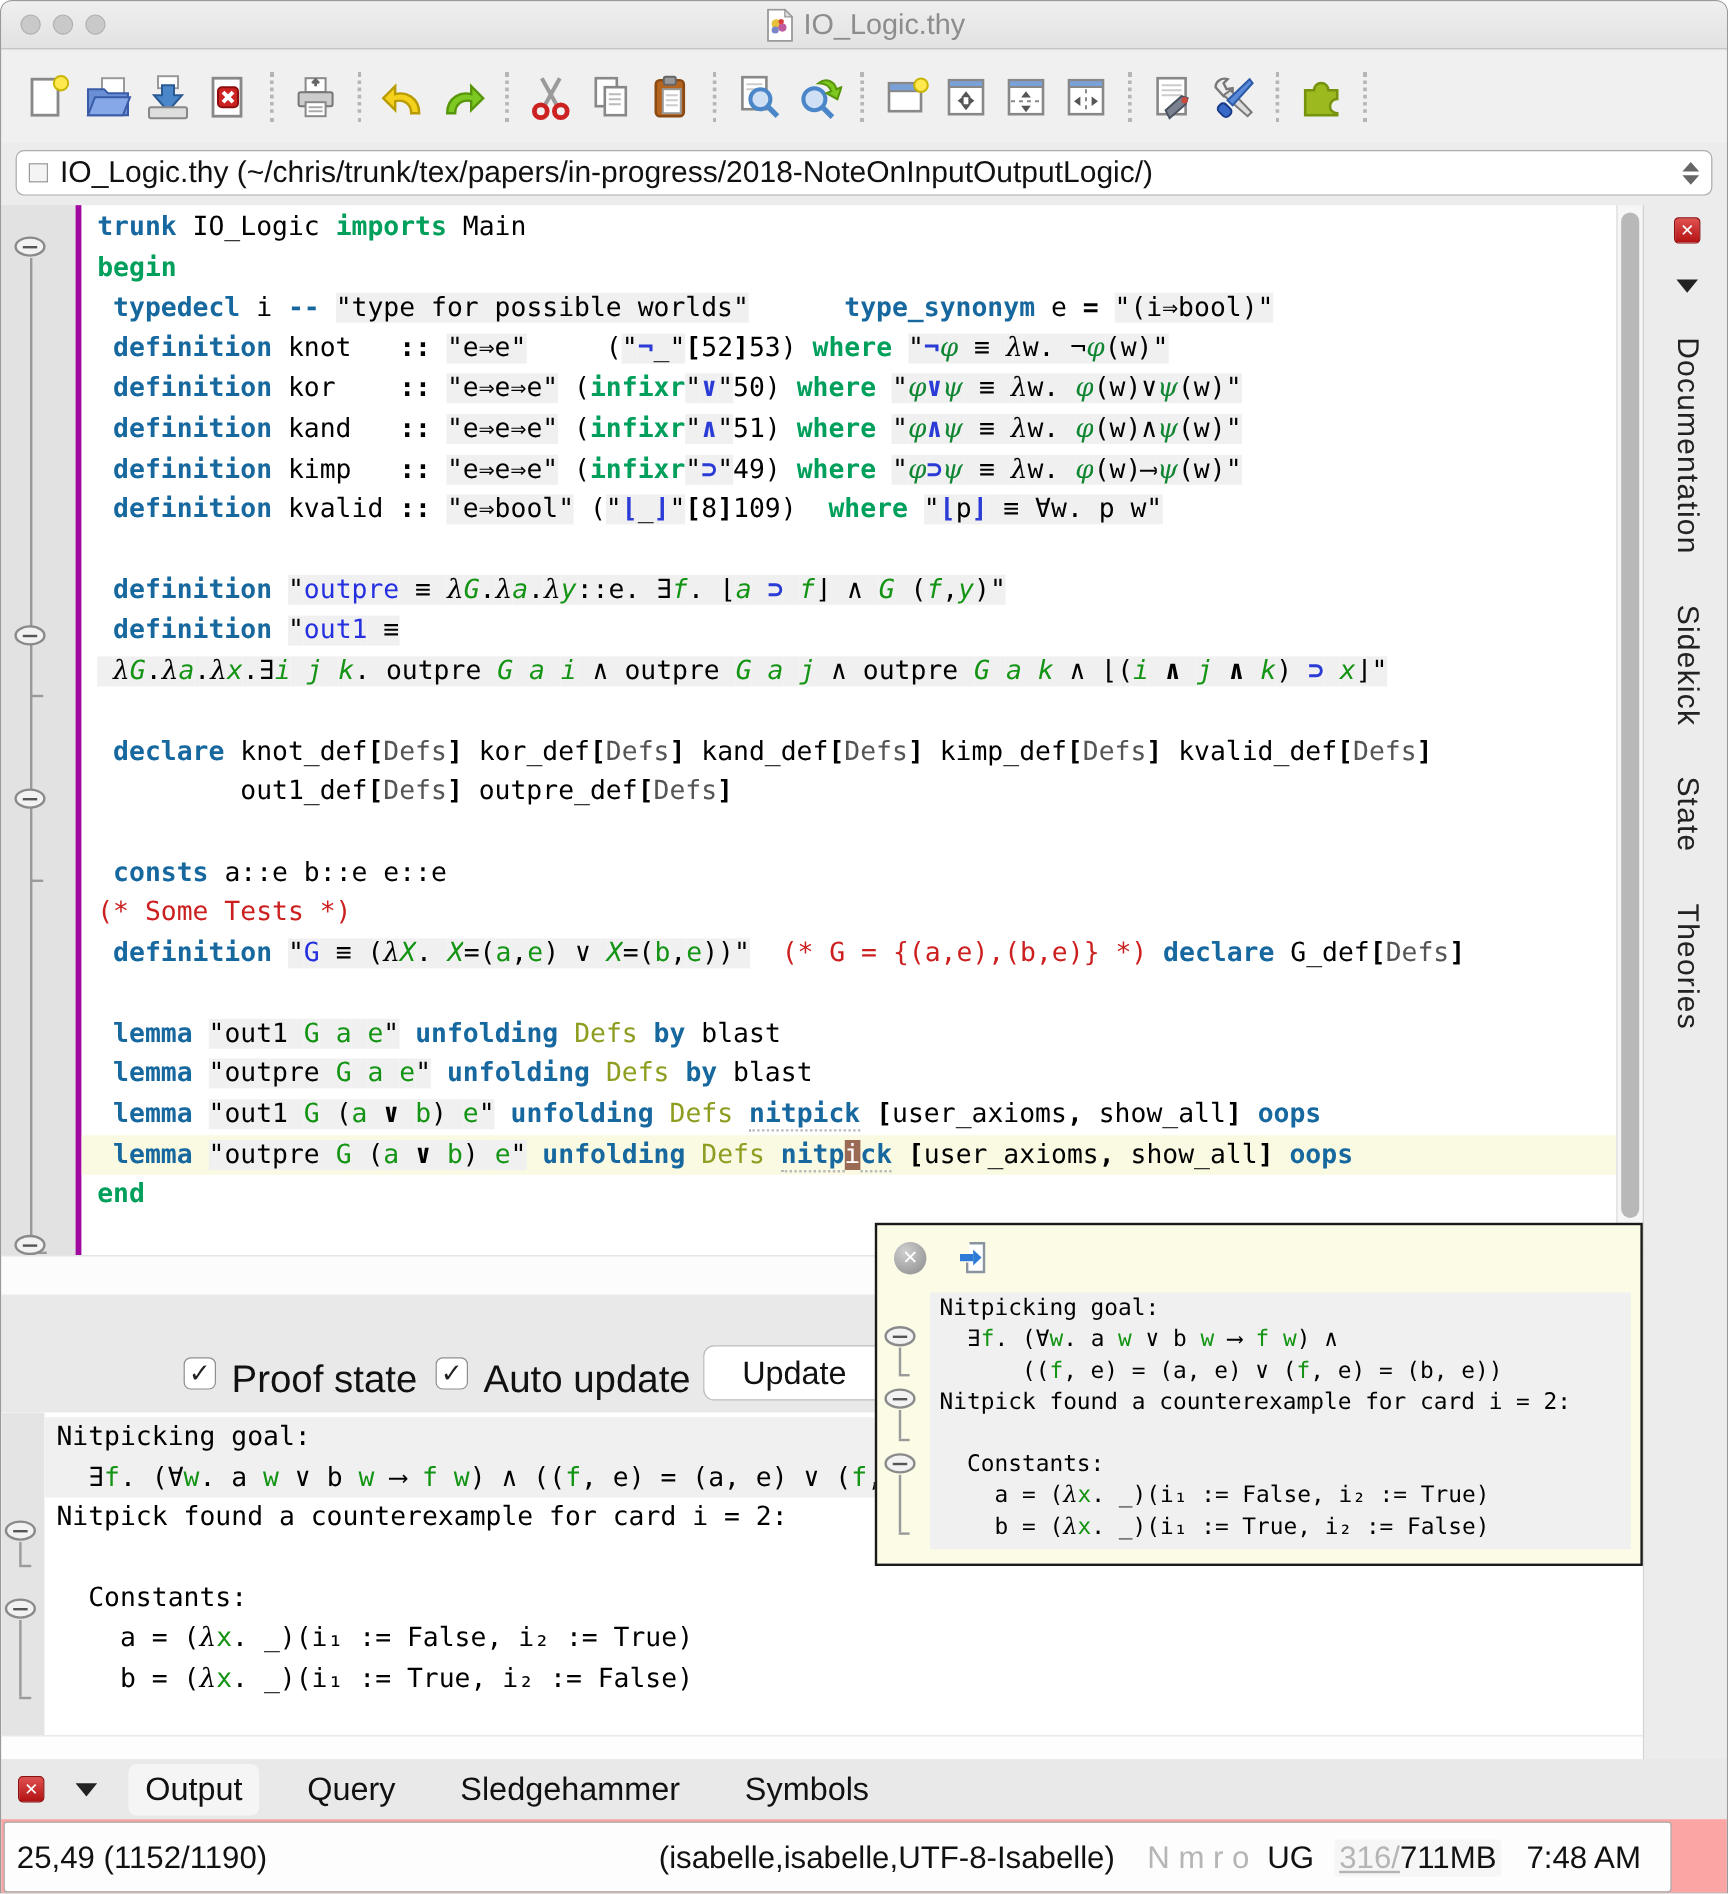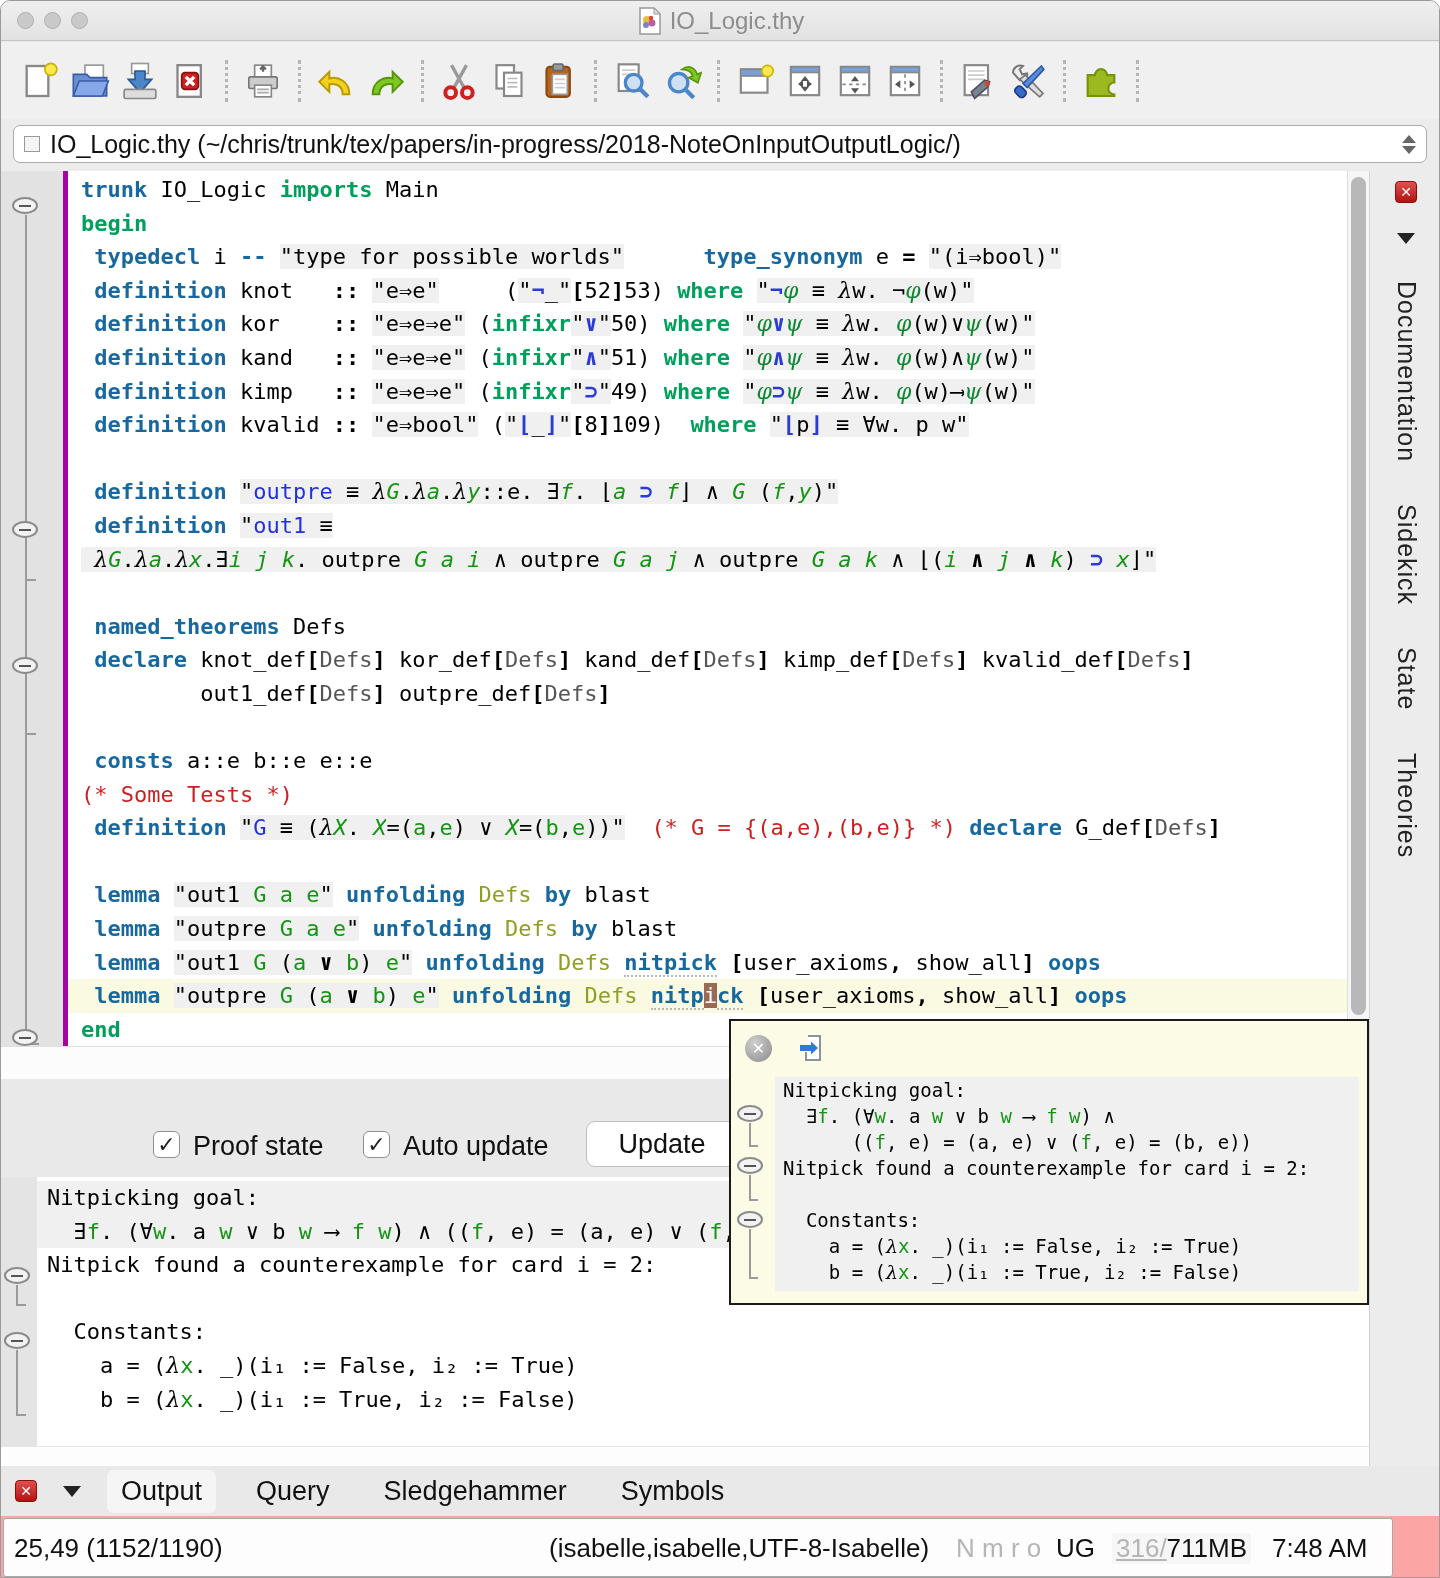--- a/index.html
+++ b/index.html
@@ -79,21 +79,21 @@
               border-top:11px solid #222; }
   .vtabs { position:absolute; top:110px; left:0; width:72px; display:flex; flex-direction:column;
            gap:42px; align-items:center; }
   .vtab { writing-mode:vertical-rl; font-size:25px; color:#222; letter-spacing:1px; }
 
   
   .out-header { position:absolute; top:1078px; left:0; width:1368px; height:98px; background:#e9e9e9; }
   .chk { position:absolute; width:27px; height:27px; background:#fff; border:1.5px solid #8f8f8f;
          border-radius:6px; color:#222; font-size:22px; font-weight:bold; display:flex; align-items:center;
          justify-content:center; }
-  .chk-label { position:absolute; font-size:27px; color:#111; }
+  .chk-label { position:absolute; font-size:32px; color:#111; }
   .upd-btn { position:absolute; left:585px; top:42px; width:152px; height:46px; background:#fff;
              border:1px solid #bdbdbd; border-radius:9px; font-size:27px; color:#111; display:flex;
              align-items:center; justify-content:center; }
   .out-area { position:absolute; top:1176px; left:0; width:1368px; height:269px; background:#fff; overflow:hidden; }
   .out-gutter { position:absolute; top:0; left:0; width:36px; height:269px; background:#e4e4e4; }
   .outlines { position:absolute; left:36px; top:4px; right:0; }
   .outlines .cl { font-size:22px; padding-left:10px; }
   .hl { background:#f0f0f0; }
   .out-hscroll { position:absolute; top:1445px; left:0; width:1368px; height:20px; background:#fdfdfd; border-top:1px solid #e6e6e6; }
 
@@ -325,21 +325,20 @@
         <div class="cl"><span> </span><span class="k1">definition</span><span> knot   </span><span class="bb">::</span><span> </span><span class="q">"e⇒e"</span><span>     (</span><span class="q">"</span><span class="q sym">¬</span><span class="q">_"</span><span class="bb">[</span><span>52</span><span class="bb">]</span><span>53) </span><span class="k2">where</span><span> </span><span class="q">"</span><span class="q sym">¬</span><span class="q grk">φ</span><span class="q"> ≡ </span><span class="q lam">λ</span><span class="q">w. ¬</span><span class="q grk">φ</span><span class="q">(w)"</span></div>
         <div class="cl"><span> </span><span class="k1">definition</span><span> kor    </span><span class="bb">::</span><span> </span><span class="q">"e⇒e⇒e"</span><span> (</span><span class="k2">infixr</span><span class="q">"</span><span class="q sym">∨</span><span class="q">"</span><span>50) </span><span class="k2">where</span><span> </span><span class="q">"</span><span class="q grk">φ</span><span class="q sym">∨</span><span class="q grk">ψ</span><span class="q"> ≡ </span><span class="q lam">λ</span><span class="q">w. </span><span class="q grk">φ</span><span class="q">(w)∨</span><span class="q grk">ψ</span><span class="q">(w)"</span></div>
         <div class="cl"><span> </span><span class="k1">definition</span><span> kand   </span><span class="bb">::</span><span> </span><span class="q">"e⇒e⇒e"</span><span> (</span><span class="k2">infixr</span><span class="q">"</span><span class="q sym">∧</span><span class="q">"</span><span>51) </span><span class="k2">where</span><span> </span><span class="q">"</span><span class="q grk">φ</span><span class="q sym">∧</span><span class="q grk">ψ</span><span class="q"> ≡ </span><span class="q lam">λ</span><span class="q">w. </span><span class="q grk">φ</span><span class="q">(w)∧</span><span class="q grk">ψ</span><span class="q">(w)"</span></div>
         <div class="cl"><span> </span><span class="k1">definition</span><span> kimp   </span><span class="bb">::</span><span> </span><span class="q">"e⇒e⇒e"</span><span> (</span><span class="k2">infixr</span><span class="q">"</span><span class="q sym">⊃</span><span class="q">"</span><span>49) </span><span class="k2">where</span><span> </span><span class="q">"</span><span class="q grk">φ</span><span class="q sym">⊃</span><span class="q grk">ψ</span><span class="q"> ≡ </span><span class="q lam">λ</span><span class="q">w. </span><span class="q grk">φ</span><span class="q">(w)⟶</span><span class="q grk">ψ</span><span class="q">(w)"</span></div>
         <div class="cl"><span> </span><span class="k1">definition</span><span> kvalid </span><span class="bb">::</span><span> </span><span class="q">"e⇒bool"</span><span> (</span><span class="q">"</span><span class="q sym">⌊</span><span class="q">_</span><span class="q sym">⌋</span><span class="q">"</span><span class="bb">[</span><span>8</span><span class="bb">]</span><span>109)  </span><span class="k2">where</span><span> </span><span class="q">"</span><span class="q sym">⌊</span><span class="q">p</span><span class="q sym">⌋</span><span class="q"> ≡ ∀w. p w"</span></div>
         <div class="cl">&nbsp;</div>
         <div class="cl"><span> </span><span class="k1">definition</span><span> </span><span class="q">"</span><span class="q dn">outpre</span><span class="q"> ≡ </span><span class="q lam">λ</span><span class="q bd">G</span><span class="q">.</span><span class="q lam">λ</span><span class="q bd">a</span><span class="q">.</span><span class="q lam">λ</span><span class="q bd">y</span><span class="q">::e. ∃</span><span class="q bd">f</span><span class="q">. ⌊</span><span class="q bd">a</span><span class="q"> </span><span class="q sym">⊃</span><span class="q"> </span><span class="q bd">f</span><span class="q">⌋ ∧ </span><span class="q bd">G</span><span class="q"> (</span><span class="q bd">f</span><span class="q">,</span><span class="q bd">y</span><span class="q">)"</span></div>
         <div class="cl"><span> </span><span class="k1">definition</span><span> </span><span class="q">"</span><span class="q dn">out1</span><span class="q"> ≡</span></div>
         <div class="cl"><span class="q"> </span><span class="q lam">λ</span><span class="q bd">G</span><span class="q">.</span><span class="q lam">λ</span><span class="q bd">a</span><span class="q">.</span><span class="q lam">λ</span><span class="q bd">x</span><span class="q">.∃</span><span class="q bd">i</span><span class="q"> </span><span class="q bd">j</span><span class="q"> </span><span class="q bd">k</span><span class="q">. outpre </span><span class="q bd">G</span><span class="q"> </span><span class="q bd">a</span><span class="q"> </span><span class="q bd">i</span><span class="q"> ∧ outpre </span><span class="q bd">G</span><span class="q"> </span><span class="q bd">a</span><span class="q"> </span><span class="q bd">j</span><span class="q"> ∧ outpre </span><span class="q bd">G</span><span class="q"> </span><span class="q bd">a</span><span class="q"> </span><span class="q bd">k</span><span class="q"> ∧ ⌊(</span><span class="q bd">i</span><span class="q bb"> ∧ </span><span class="q bd">j</span><span class="q bb"> ∧ </span><span class="q bd">k</span><span class="q">) </span><span class="q sym">⊃</span><span class="q"> </span><span class="q bd">x</span><span class="q">⌋"</span></div>
         <div class="cl">&nbsp;</div>
-        <div class="cl"><span> </span><span class="k1">named_theorems</span><span> Defs</span></div>
         <div class="cl"><span> </span><span class="k1">declare</span><span> knot_def</span><span class="bb">[</span><span class="dim">Defs</span><span class="bb">]</span><span> kor_def</span><span class="bb">[</span><span class="dim">Defs</span><span class="bb">]</span><span> kand_def</span><span class="bb">[</span><span class="dim">Defs</span><span class="bb">]</span><span> kimp_def</span><span class="bb">[</span><span class="dim">Defs</span><span class="bb">]</span><span> kvalid_def</span><span class="bb">[</span><span class="dim">Defs</span><span class="bb">]</span></div>
         <div class="cl"><span>         out1_def</span><span class="bb">[</span><span class="dim">Defs</span><span class="bb">]</span><span> outpre_def</span><span class="bb">[</span><span class="dim">Defs</span><span class="bb">]</span></div>
         <div class="cl">&nbsp;</div>
         <div class="cl"><span> </span><span class="k1">consts</span><span> a::e b::e e::e</span></div>
         <div class="cl"><span class="cm">(* Some Tests *)</span></div>
         <div class="cl"><span> </span><span class="k1">definition</span><span> </span><span class="q">"</span><span class="q dn">G</span><span class="q"> ≡ (</span><span class="q lam">λ</span><span class="q bd">X</span><span class="q">. </span><span class="q bd">X</span><span class="q">=(</span><span class="q fr">a</span><span class="q">,</span><span class="q fr">e</span><span class="q">) ∨ </span><span class="q bd">X</span><span class="q">=(</span><span class="q fr">b</span><span class="q">,</span><span class="q fr">e</span><span class="q">))"</span><span>  </span><span class="cm">(* G = {(a,e),(b,e)} *)</span><span> </span><span class="k1">declare</span><span> G_def</span><span class="bb">[</span><span class="dim">Defs</span><span class="bb">]</span></div>
         <div class="cl">&nbsp;</div>
         <div class="cl"><span> </span><span class="k1">lemma</span><span> </span><span class="q">"out1 </span><span class="q fr">G</span><span class="q"> </span><span class="q fr">a</span><span class="q"> </span><span class="q fr">e</span><span class="q">"</span><span> </span><span class="k1">unfolding</span><span> </span><span class="dyn">Defs</span><span> </span><span class="k1">by</span><span> blast</span></div>
         <div class="cl"><span> </span><span class="k1">lemma</span><span> </span><span class="q">"outpre </span><span class="q fr">G</span><span class="q"> </span><span class="q fr">a</span><span class="q"> </span><span class="q fr">e</span><span class="q">"</span><span> </span><span class="k1">unfolding</span><span> </span><span class="dyn">Defs</span><span> </span><span class="k1">by</span><span> blast</span></div>
         <div class="cl"><span> </span><span class="k1">lemma</span><span> </span><span class="q">"out1 </span><span class="q fr">G</span><span class="q"> (</span><span class="q fr">a</span><span class="q bb"> ∨ </span><span class="q fr">b</span><span class="q">) </span><span class="q fr">e</span><span class="q">"</span><span> </span><span class="k1">unfolding</span><span> </span><span class="dyn">Defs</span><span> </span><span class="k1 sq">nitpick</span><span> </span><span class="bb">[</span><span>user_axioms</span><span class="bb">,</span><span> show_all</span><span class="bb">]</span><span> </span><span class="k1">oops</span></div>

